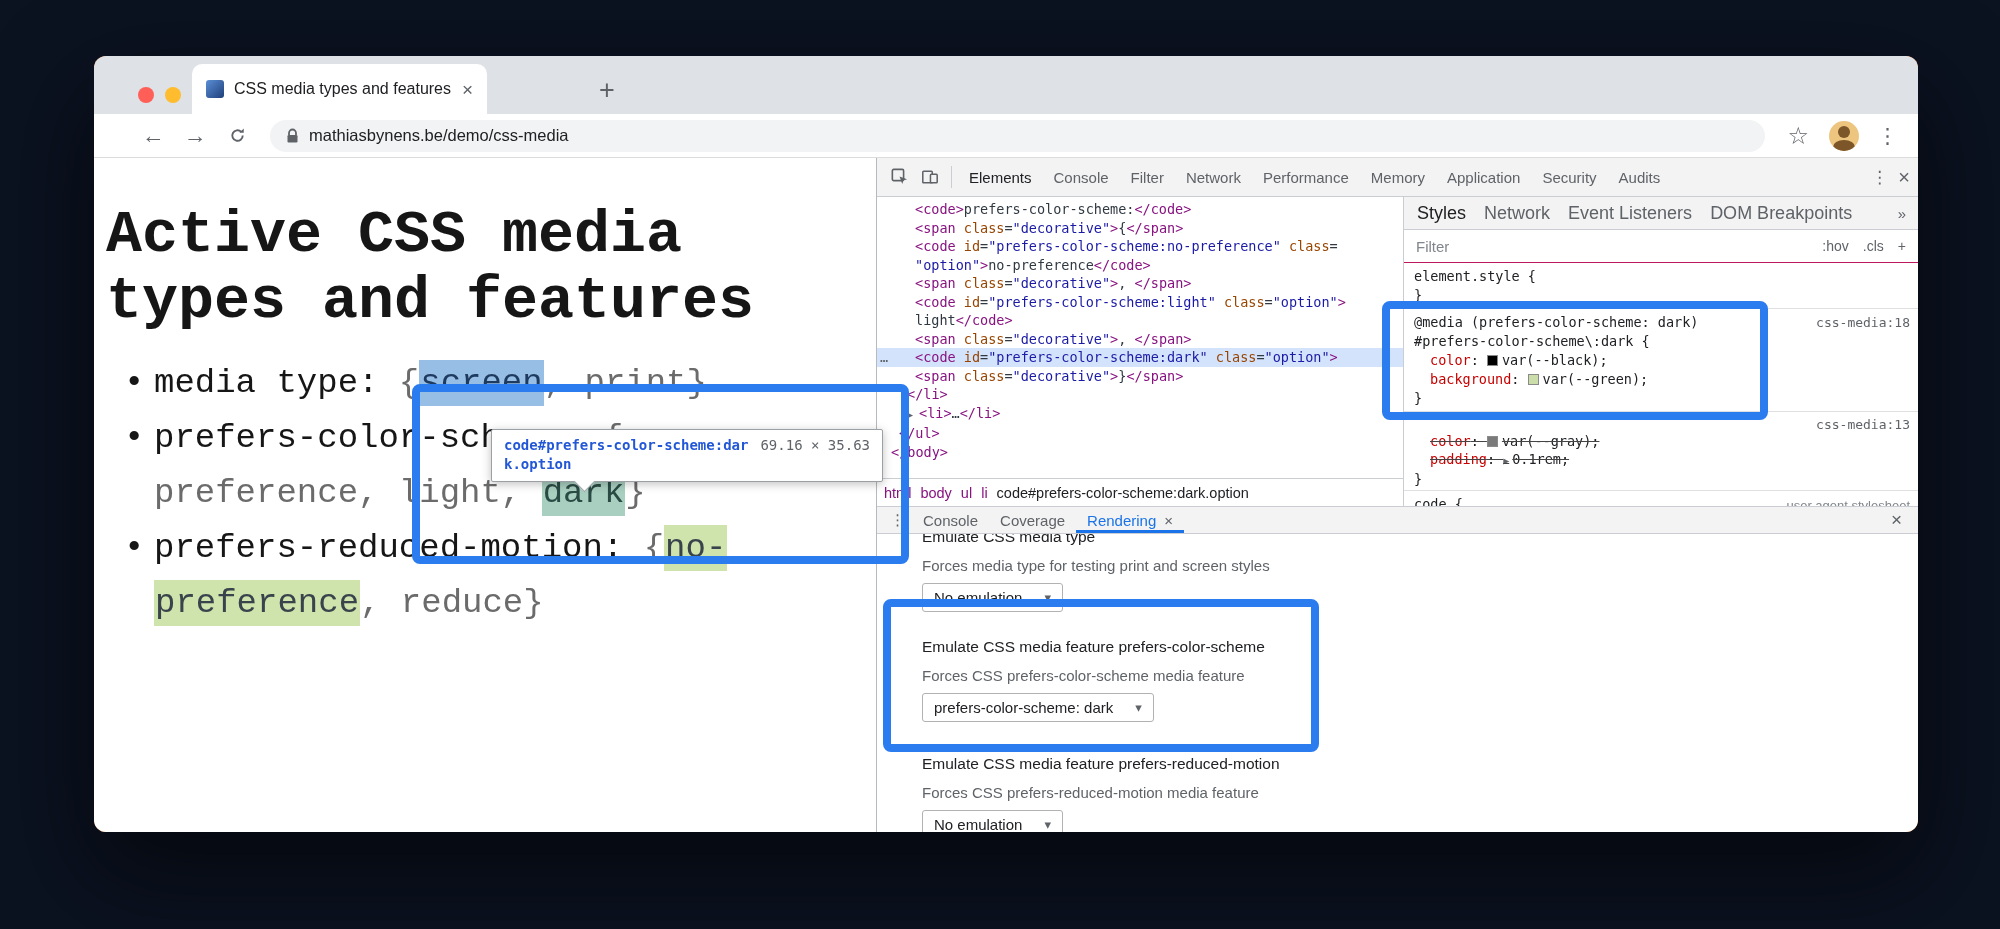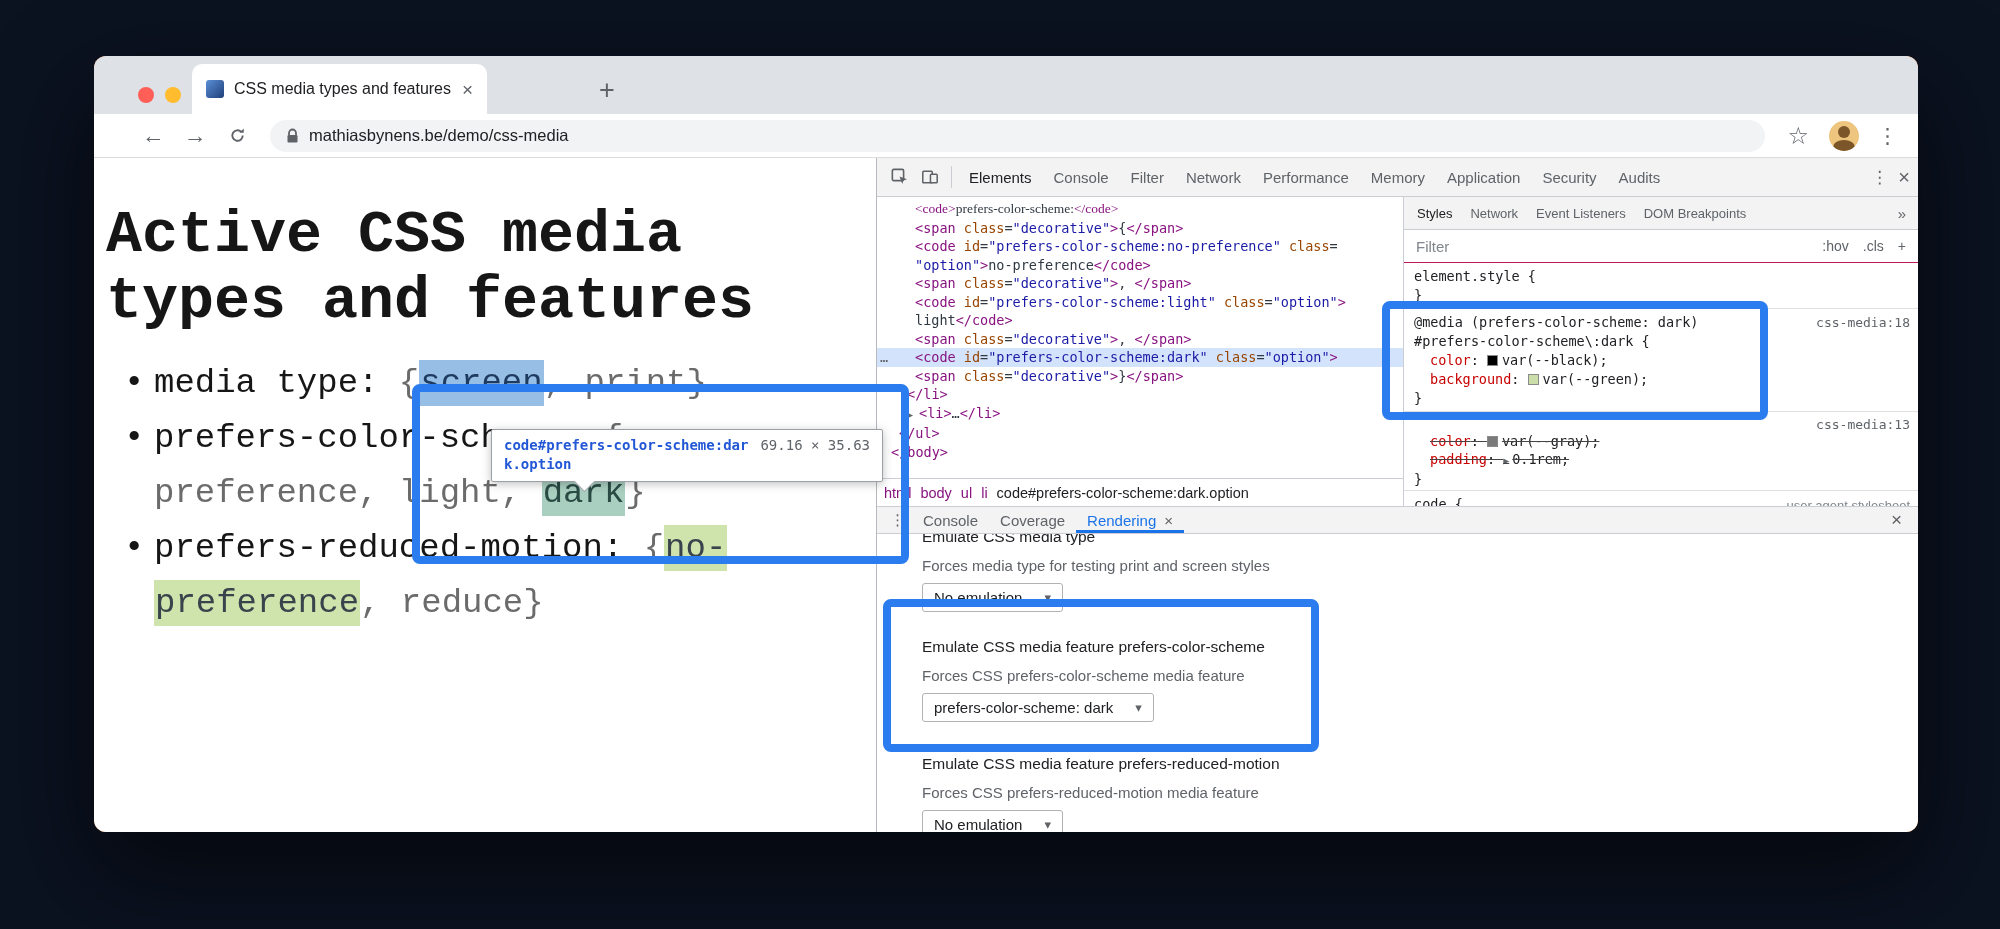--- a/index.html
+++ b/index.html
@@ -67,21 +67,21 @@
   .tline.sel{background:#d4e3fc}
   .tline .gutter{position:absolute;left:3px;color:#5f6368}
   .tk-t{color:#881280}.tk-a{color:#994500}.tk-v{color:#1a1aa6}.tk-p{color:#303942}.tk-g{color:#80868b}
   .tk-arr{color:#5f6368;font-size:10px}
   .crumbs{height:28px;border-top:1px solid #cacdd1;display:flex;align-items:center;gap:9px;padding:0 7px;font-size:14.5px;overflow:hidden;white-space:nowrap}
   .crumb-tag{color:#881280}
   .crumb-last{color:#202124}
 
   .dt-styles{flex:1;border-left:1px solid #cacdd1;display:flex;flex-direction:column;min-width:0;overflow:hidden}
   .st-tabbar{height:33px;background:#f3f3f3;border-bottom:1px solid #cacdd1;display:flex;align-items:center;padding:0 4px;flex:none}
-  .st-tab{padding:0 9px;font-size:13px;color:#5f6368;white-space:nowrap}
+  .st-tab{padding:0 9px;font-size:18px;color:#5f6368;white-space:nowrap}
   .st-tab.active{color:#202124}
   .st-more{margin-left:auto;color:#5f6368;font-size:15px;padding:0 8px}
   .st-filter{height:33px;border-bottom:1px solid #be185d;display:flex;align-items:center;padding:0 12px;font-size:15px;color:#80868b;flex:none}
   .st-filter .right{margin-left:auto;display:flex;gap:14px;color:#5f6368;font-size:14px;align-items:center}
   .st-content{flex:1;overflow:hidden;font-family:"DejaVu Sans Mono",monospace;font-size:13.5px;line-height:19px;color:#202124}
   .rule{position:relative;border-bottom:1px solid #e0e0e0;padding:4px 10px 3px}
   .rule .link{position:absolute;right:8px;top:4px;color:#5f6368;font-size:13px}
   .prop{padding-left:16px}
   .pname{color:#c80000}
   .swatch{display:inline-block;width:11px;height:11px;border:1px solid #8a8a8a;vertical-align:-1px;margin-right:4px}
@@ -204,21 +204,21 @@
           </div>
         <div class="bar-right">
           <span class="dots">⋮</span>
           <span class="x">×</span>
         </div>
       </div>
 
       <div class="dt-main">
         <div class="dt-elements">
           <div class="tree" id="tree">
-              <div class="tline" style="padding-left: 38px; font-family: Liberation Serif, serif;"><span class="tk-t">&lt;code&gt;</span><span class="tk-p">prefers-color-scheme:</span><span class="tk-t">&lt;/code&gt;</span></div>
+              <div class="tline" style="padding-left: 38px;"><span class="tk-t">&lt;code&gt;</span><span class="tk-p">prefers-color-scheme:</span><span class="tk-t">&lt;/code&gt;</span></div>
               <div class="tline" style="padding-left: 38px;"><span class="tk-t">&lt;span </span><span class="tk-a">class</span><span class="tk-p">=</span><span class="tk-v">"decorative"</span><span class="tk-t">&gt;</span><span class="tk-p">{</span><span class="tk-t">&lt;/span&gt;</span></div>
               <div class="tline" style="padding-left: 38px;"><span class="tk-t">&lt;code </span><span class="tk-a">id</span><span class="tk-p">=</span><span class="tk-v">"prefers-color-scheme:no-preference"</span><span class="tk-a"> class</span><span class="tk-p">=</span></div>
               <div class="tline" style="padding-left: 38px;"><span class="tk-v">"option"</span><span class="tk-t">&gt;</span><span class="tk-p">no-preference</span><span class="tk-t">&lt;/code&gt;</span></div>
               <div class="tline" style="padding-left: 38px;"><span class="tk-t">&lt;span </span><span class="tk-a">class</span><span class="tk-p">=</span><span class="tk-v">"decorative"</span><span class="tk-t">&gt;</span><span class="tk-p">, </span><span class="tk-t">&lt;/span&gt;</span></div>
               <div class="tline" style="padding-left: 38px;"><span class="tk-t">&lt;code </span><span class="tk-a">id</span><span class="tk-p">=</span><span class="tk-v">"prefers-color-scheme:light"</span><span class="tk-a"> class</span><span class="tk-p">=</span><span class="tk-v">"option"</span><span class="tk-t">&gt;</span></div>
               <div class="tline" style="padding-left: 38px;"><span class="tk-p">light</span><span class="tk-t">&lt;/code&gt;</span></div>
               <div class="tline" style="padding-left: 38px;"><span class="tk-t">&lt;span </span><span class="tk-a">class</span><span class="tk-p">=</span><span class="tk-v">"decorative"</span><span class="tk-t">&gt;</span><span class="tk-p">, </span><span class="tk-t">&lt;/span&gt;</span></div>
               <div class="tline sel" style="padding-left: 38px;"><span class="gutter">…</span><span class="tk-t">&lt;code </span><span class="tk-a">id</span><span class="tk-p">=</span><span class="tk-v">"prefers-color-scheme:dark"</span><span class="tk-a"> class</span><span class="tk-p">=</span><span class="tk-v">"option"</span><span class="tk-t">&gt;</span></div>
               <div class="tline" style="padding-left: 38px;"><span class="tk-t">&lt;span </span><span class="tk-a">class</span><span class="tk-p">=</span><span class="tk-v">"decorative"</span><span class="tk-t">&gt;</span><span class="tk-p">}</span><span class="tk-t">&lt;/span&gt;</span></div>
               <div class="tline" style="padding-left: 30px;"><span class="tk-t">&lt;/li&gt;</span></div>

